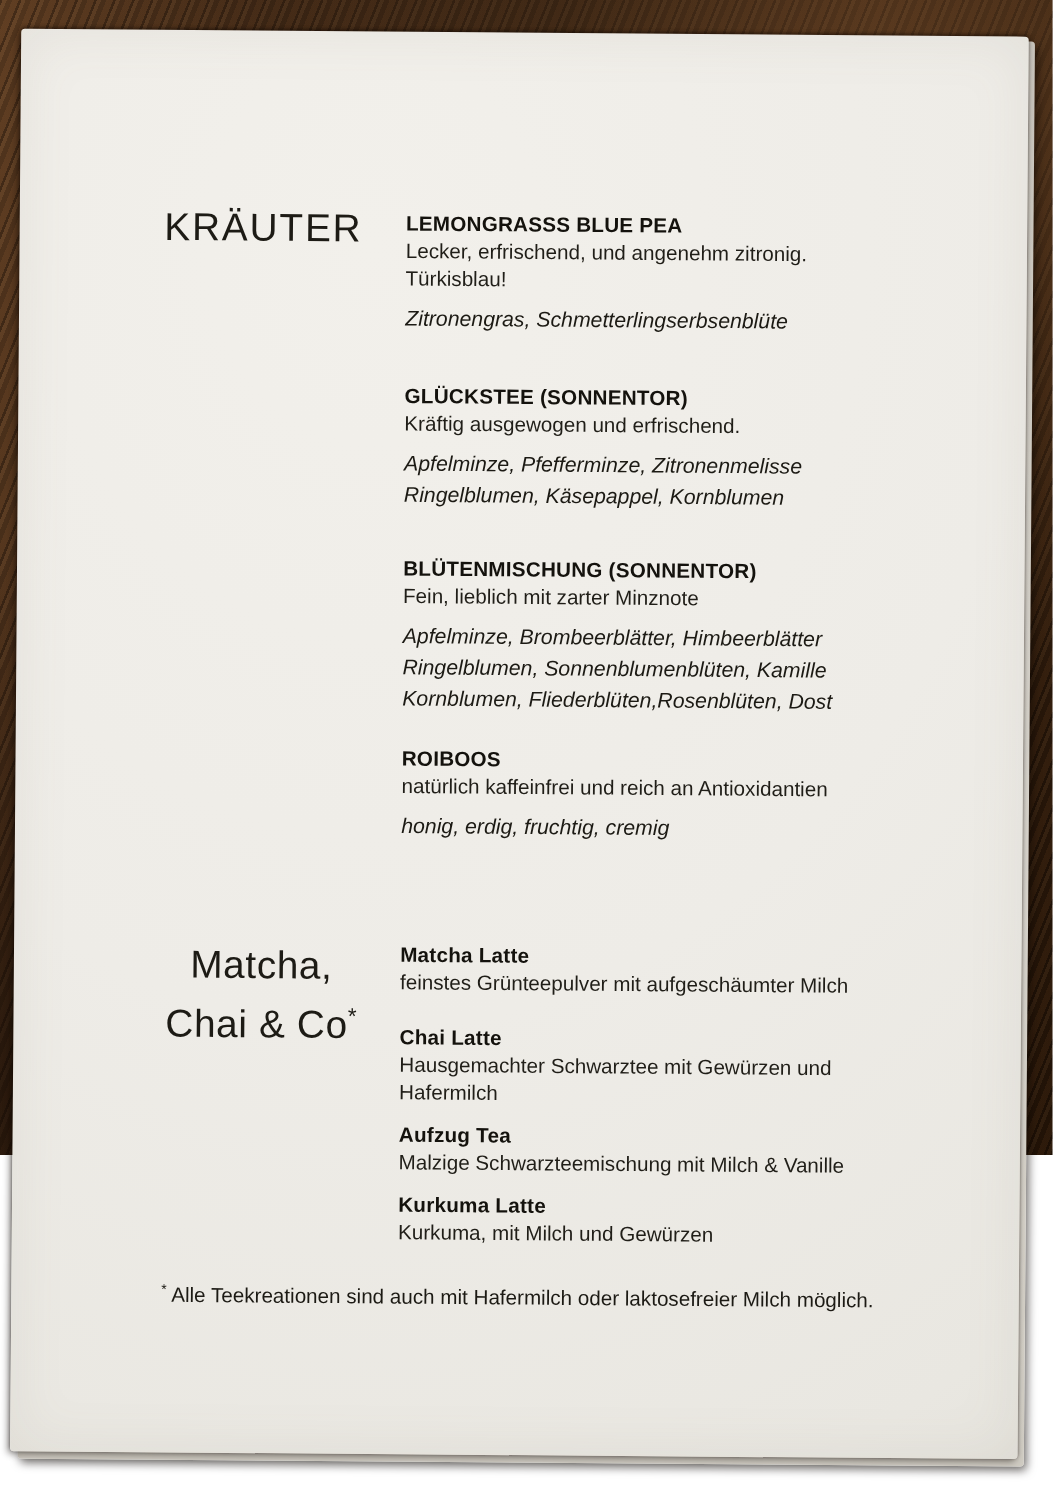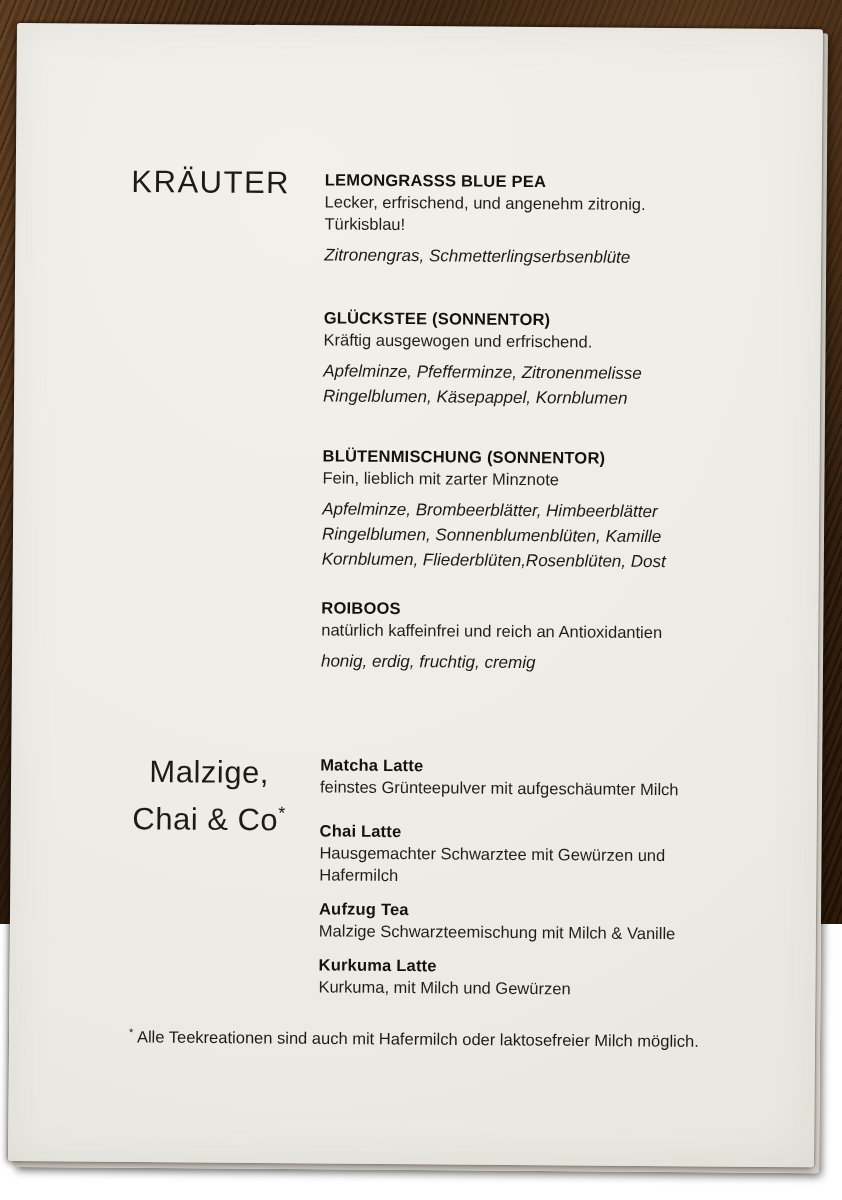--- a/index.html
+++ b/index.html
@@ -135,21 +135,21 @@
 Kornblumen, Fliederblüten,Rosenblüten, Dost</div>
     </div>
 
     <div class="menu-item" style="top:572px;">
       <div class="item-title">ROIBOOS</div>
       <div class="item-desc">natürlich kaffeinfrei und reich an Antioxidantien</div>
       <div class="item-ingredients">honig, erdig, fruchtig, cremig</div>
     </div>
 
     <div class="col-heading" style="left:108px; top:728px; width:180px; letter-spacing:0.5px;">
-      <span>Malzige,</span><br>
+      <span>Matcha,</span><br>
       <span>Chai &amp; Co</span><sup>*</sup>
     </div>
 
     <div class="menu-item" style="top:729px;">
       <div class="item-title">Matcha Latte</div>
       <div class="item-desc">feinstes Grünteepulver mit aufgeschäumter Milch</div>
     </div>
 
     <div class="menu-item" style="top:795px;">
       <div class="item-title">Chai Latte</div>

